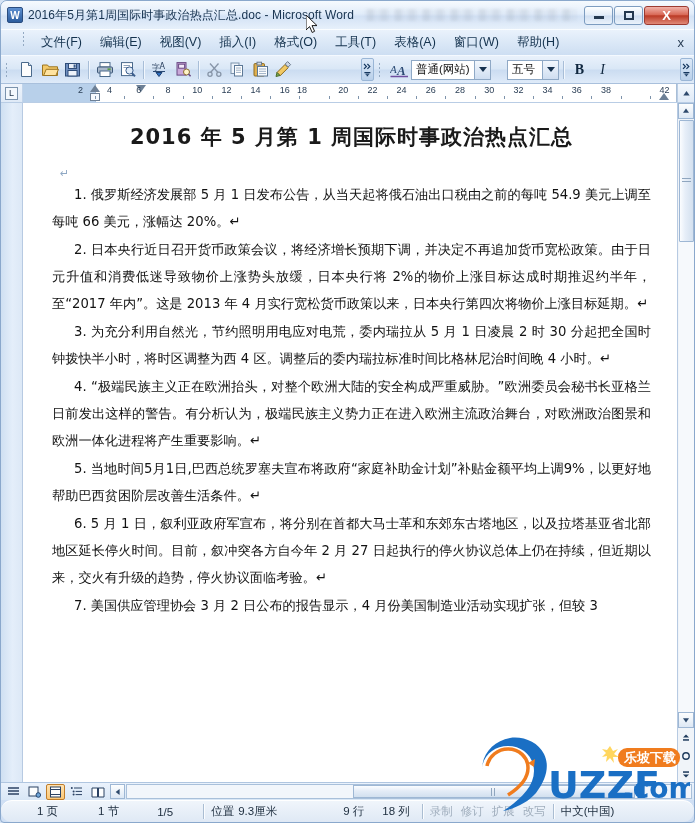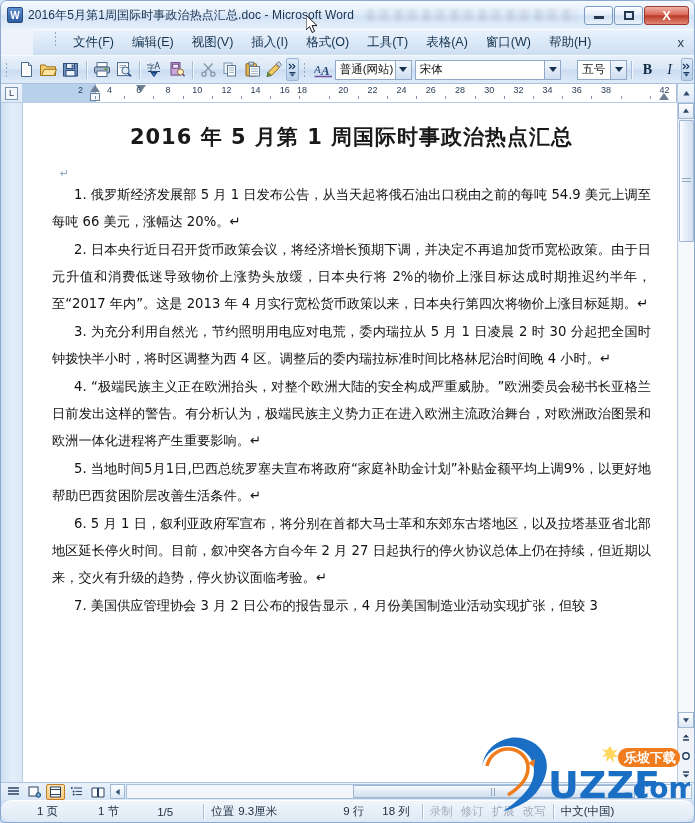--- a/index.html
+++ b/index.html
@@ -73,21 +73,20 @@
   }
 
   
   .menubar {
     height: 26px; flex: 0 0 26px;
     display: flex; 
     background: linear-gradient(180deg,#eaf2fc 0%,#dbe8f7 50%,#cddef2 100%);
     border-top: 1px solid #fafdff;
     padding-left: 19px;
     position: relative;
-    margin-left: 32px;
   }
   .grip {
     width: 7px; height: 17px; flex: 0 0 7px; margin: 0 4px 0 1px;
     background-image: radial-gradient(circle, #93a9c2 40%, transparent 41%);
     background-size: 3px 4px; background-repeat: repeat-y;
     background-position: 1px 1px;
   }
   .menu-item {
     font-size: 12.5px; color: #14324e;
     padding: 3px 8px; white-space: nowrap;
@@ -479,26 +478,20 @@
     <div class="tbtn">
       <svg width="19" height="16" viewBox="0 0 19 16">
         <text x="0" y="11" font-size="11" font-style="italic" font-family="Liberation Serif" fill="#2b4a74">A</text>
         <text x="7" y="13" font-size="13" font-style="italic" font-weight="bold" font-family="Liberation Serif" fill="#2b4a74">A</text>
         <line x1="0.5" y1="14.5" x2="18" y2="14.5" stroke="#6f4fa0" stroke-width="1.4"></line>
       </svg>
     </div>
 
     <div class="combo style-combo">
       <span class="val">普通(网站)</span>
-      <span class="arrow">
-          <i class="tri-down"></i>
-        </span>
-    </div>
-    <div class="combo font-combo" style="margin-left:3px">
-      <span class="val">宋体</span>
       <span class="arrow">
           <i class="tri-down"></i>
         </span>
     </div>
     <div class="combo size-combo" style="margin-left:16px">
       <span class="val">五号</span>
       <span class="arrow">
           <i class="tri-down"></i>
         </span>
     </div>

